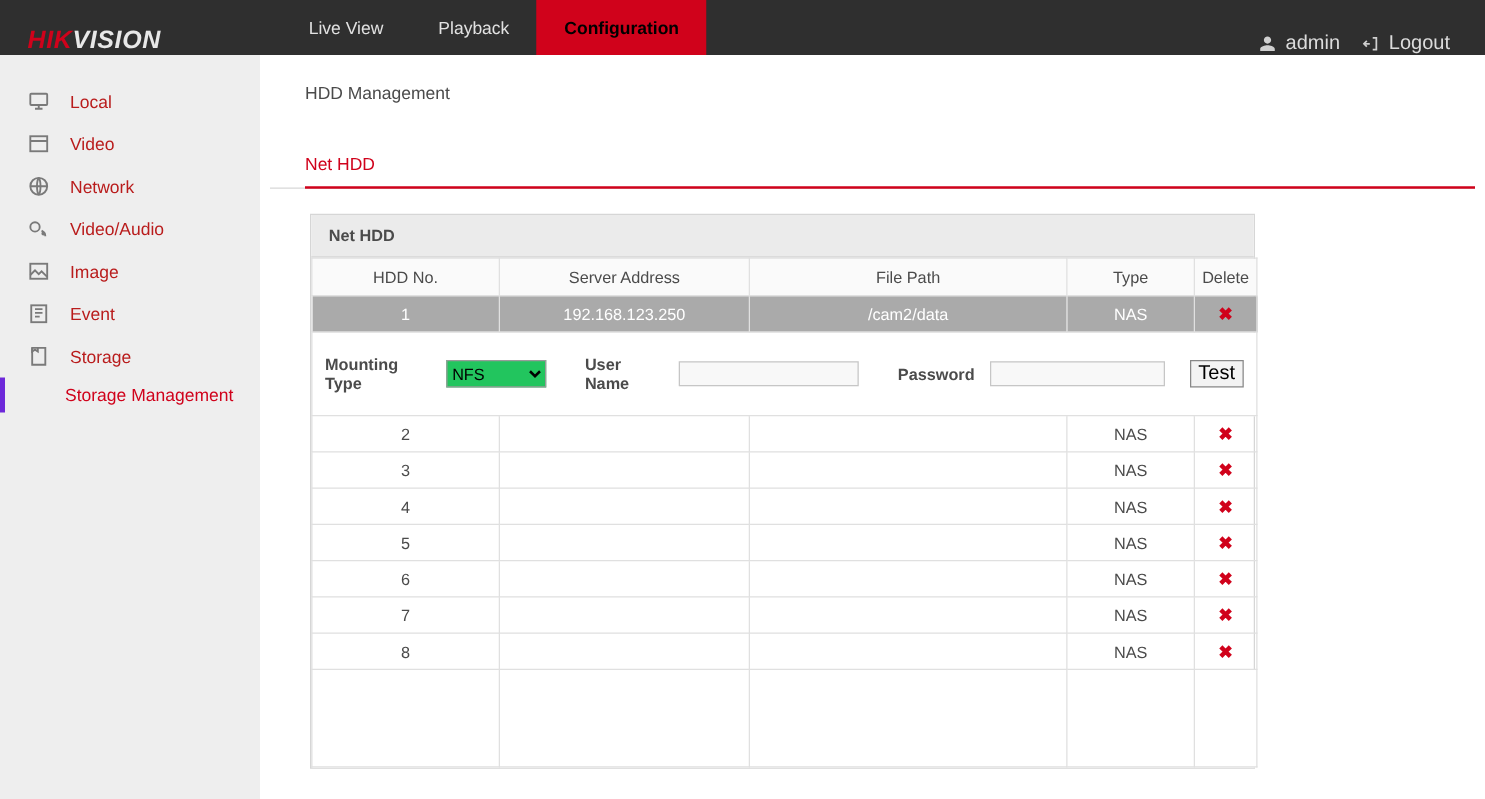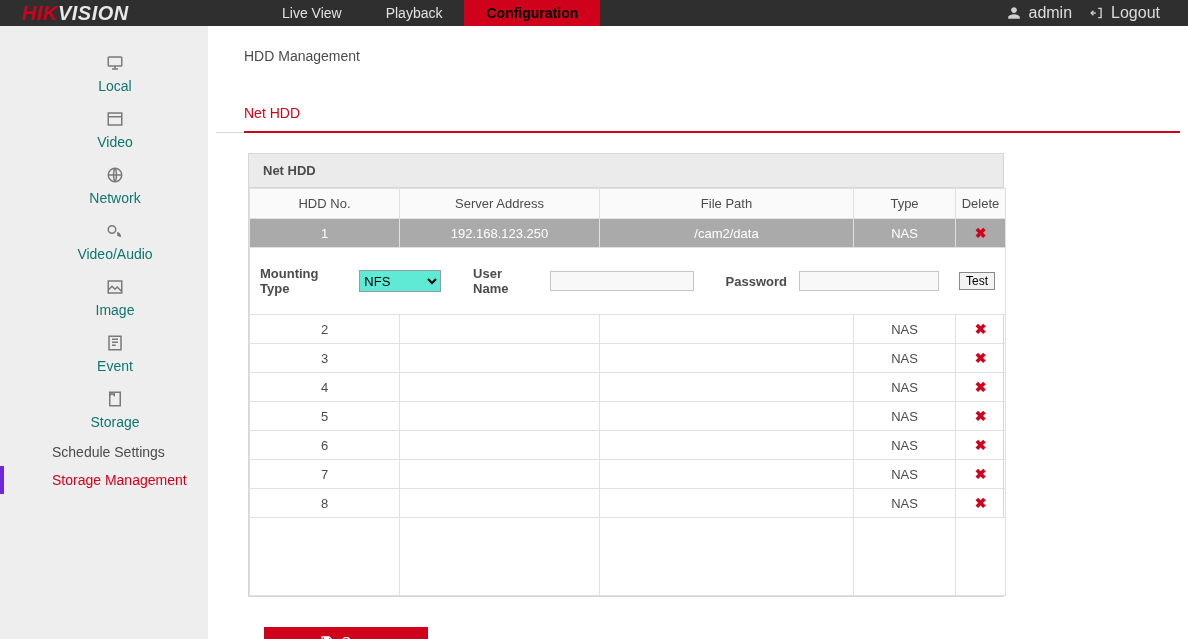--- a/index.html
+++ b/index.html
@@ -6,25 +6,24 @@
   body {
     font-family: Arial, Helvetica, sans-serif;
     font-size: 13px;
     color: #4b4b4b;
     background: #fff;
     width: 1188px;
   }
   
   .header {
     background: #2f2f2f;
-    height: 26px;
-    display: flex;
-    align-items: center;
+    height: 44px;
+    display: flex;
+    align-items: flex-end;
     color: #fff;
-    gap: 35px;
   }
   .logo {
     width: 225px;
     padding-left: 22px;
     display: flex;
     align-items: center;
   }
   .logo-text {
     font-size: 20px;
     font-weight: 800;
@@ -72,26 +71,25 @@
   .body-wrap { display: flex; }
   .sidebar {
     width: 208px;
     background: #eeeeee;
     min-height: 601px;
     padding-top: 20px;
   }
   .sidebar-item {
     display: flex;
     align-items: center;
-    gap: 6px;
+    gap: 16px;
     padding: 8px 0 8px 22px;
-    color: #0f766e;
-    font-size: 14px;
-    cursor: pointer;
-    flex-direction: column;
+    color: #b91c1c;
+    font-size: 14px;
+    cursor: pointer;
   }
   .sidebar-item .icon-svg { width: 18px; height: 18px; }
   .sidebar-sub {
     padding: 6px 0 6px 52px;
     font-size: 14px;
     color: #4b4b4b;
     cursor: pointer;
   }
   .sidebar-sub.active {
     color: #d0021b;
@@ -187,36 +185,36 @@
     font-size: 13px;
     font-weight: 700;
     color: #4b4b4b;
   }
   .mount-row-inner label { font-weight: 700; }
   .mount-row-inner select {
     width: 86px;
     height: 22px;
     border: 1px solid #9a9a9a;
     font-size: 13px;
-    background: #5eead4;
+    background: #22c55e;
   }
   .mount-row-inner input {
     border: 1px solid #c6c6c6;
     height: 20px;
     padding: 0 4px;
     font-size: 12px;
     background: #f8f8f8;
   }
   .mount-row-inner .user { width: 144px; }
   .mount-row-inner .pass { width: 140px; }
   .test-btn {
     border: 1px solid #888;
     background: #f3f3f3;
     padding: 1px 6px;
-    font-size: 12px;
+    font-size: 16px;
     cursor: pointer;
     margin-left: 8px;
   }
   .empty-row td { height: 78px; background: #fff; }
   .save-btn {
     margin: 30px 0 20px 56px;
     width: 164px;
     height: 30px;
     background: #d0021b;
     color: #fff;
@@ -313,21 +311,20 @@
         </svg>
       <span>Event</span>
     </div>
     <div class="sidebar-item">
       <svg class="icon-svg" viewBox="0 0 24 24" fill="none" stroke="#7a7a7a" stroke-width="2">
           <path d="M5 3h14v18H5z"></path>
           <path d="M5 3v4l3-2 3 2V3"></path>
         </svg>
       <span>Storage</span>
     </div>
-    <div class="sidebar-sub">Schedule Settings</div>
     <div class="sidebar-sub active">Storage Management</div>
   </div>
 
   <div class="content">
     <div class="tabs">
       <div class="tab">HDD Management</div>
       <div class="tab active">Net HDD</div>
     </div>
 
     <div class="panel">

